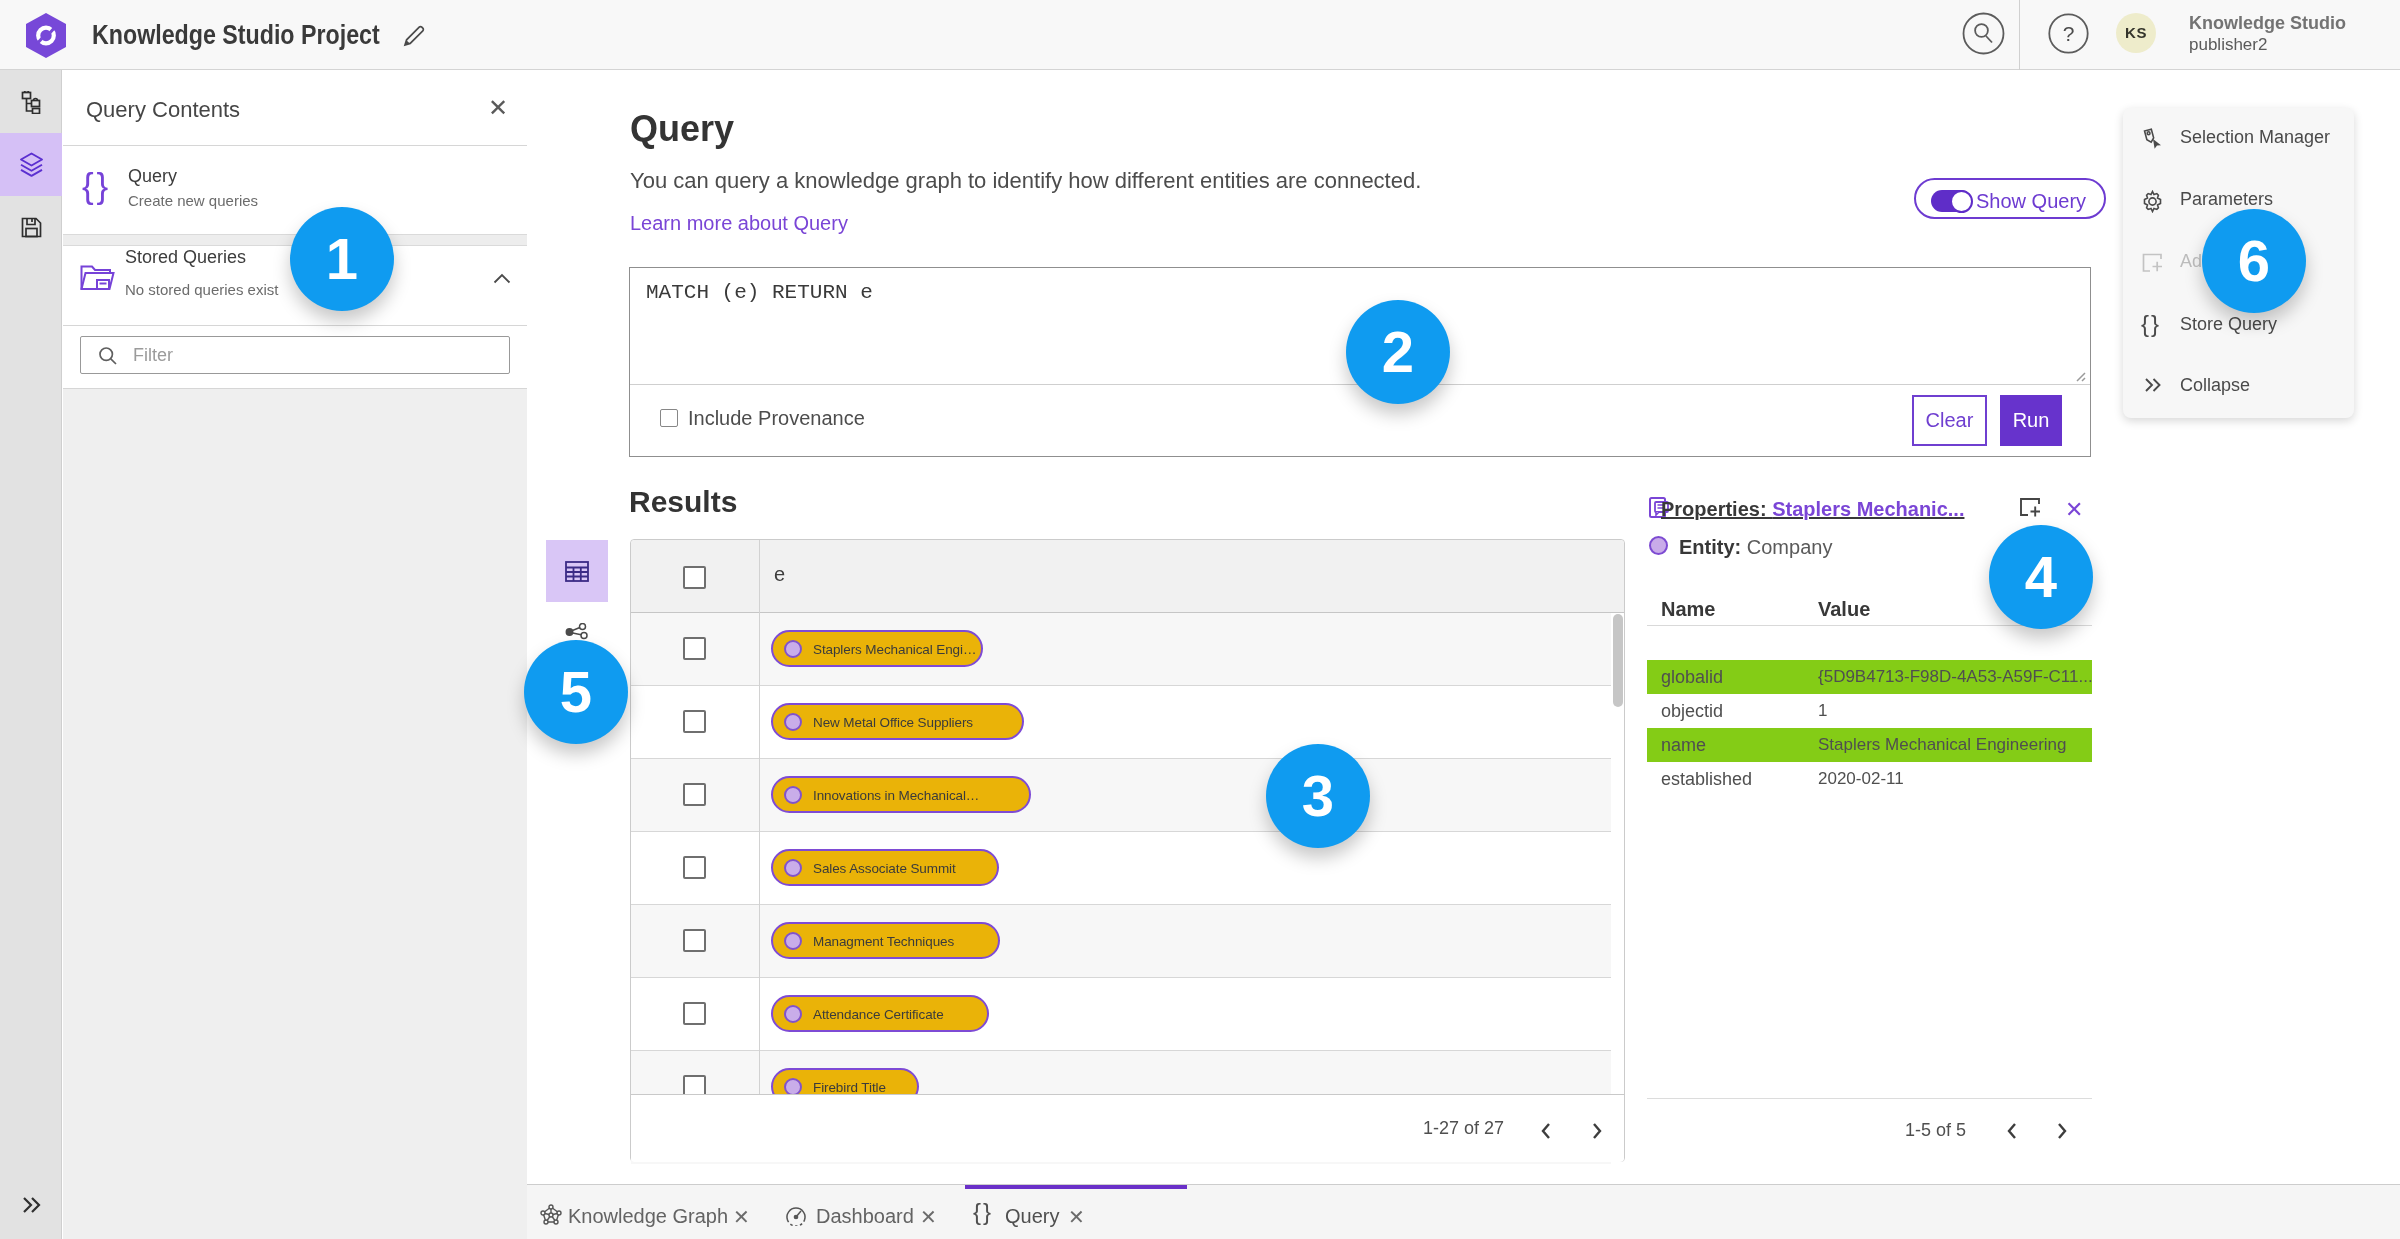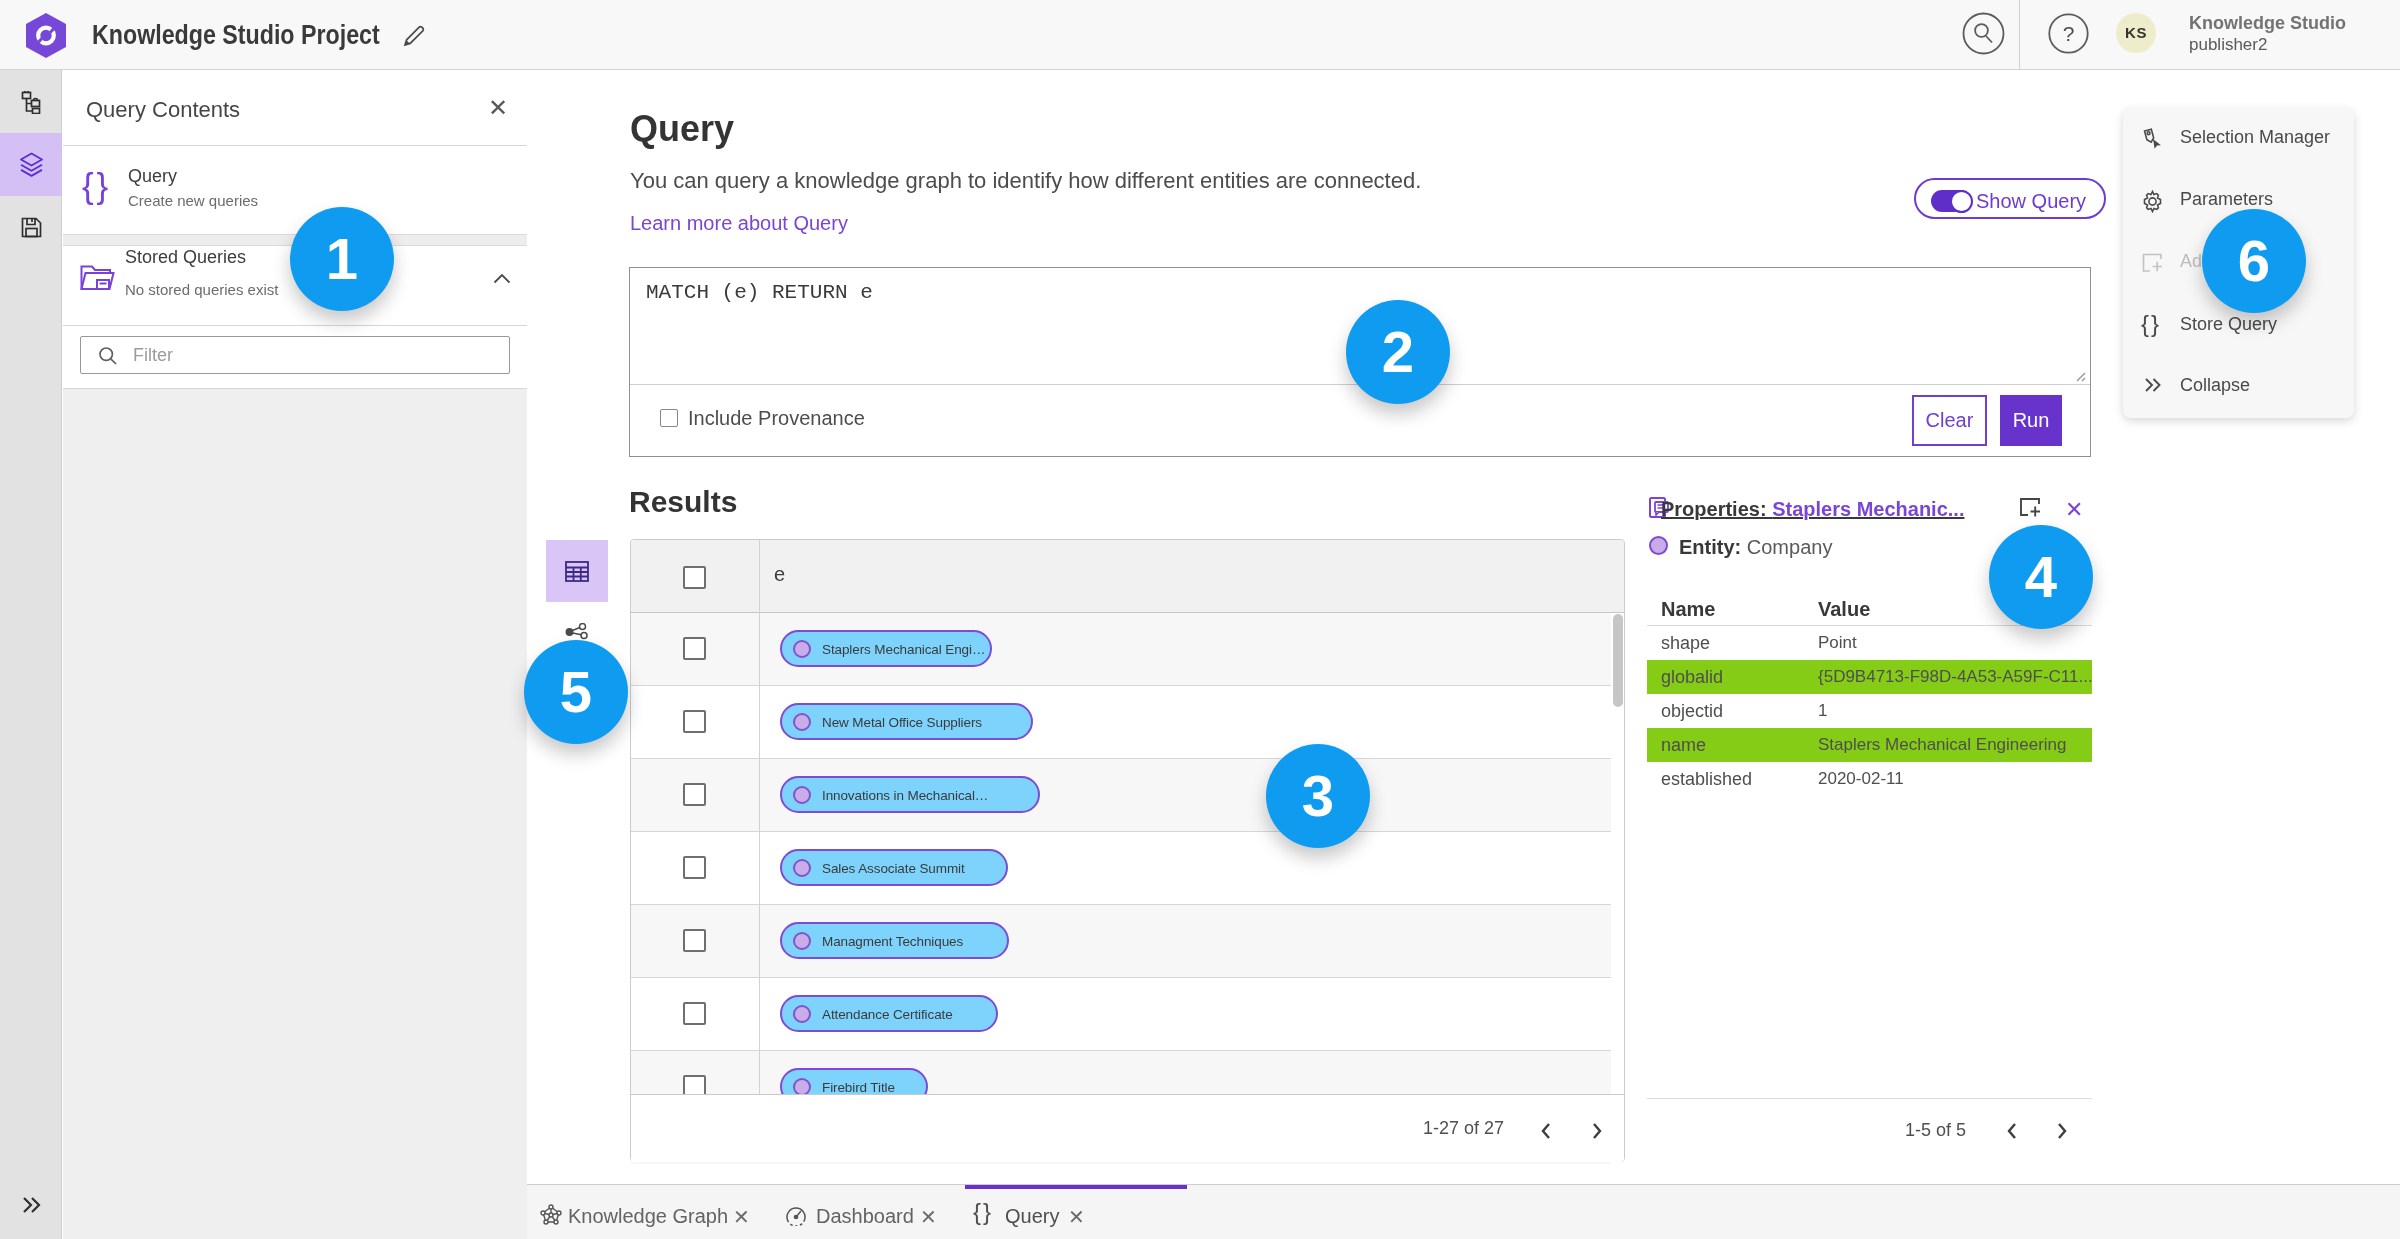--- a/index.html
+++ b/index.html
@@ -59,21 +59,21 @@
   #tblbtn { left:19px; top:470px; width:62px; height:62px; background:#d9c6f6; }
 
   
   #rtable { left:103px; top:469px; width:995px; height:623px; border:1px solid #cbcbcb; border-radius:4px; background:#fff; }
   #rhead { position:absolute; left:0; top:0; width:993px; height:73px; background:#f1f1f1; border-bottom:1px solid #c6c6c6; border-radius:4px 4px 0 0; }
   .rrow { position:absolute; left:0; width:980px; height:73px; }
   .rrow.odd { background:#f7f7f7; }
   .rrow .bline { position:absolute; left:0; bottom:0; width:100%; height:1px; background:#d7d7d7; }
   #colsep { position:absolute; left:128px; top:0; width:1px; height:554px; background:#d2d2d2; }
   .cb { position:absolute; left:52px; width:23px; height:23px; border:2px solid #6f6f6f; border-radius:2px; background:#fff; }
-  .pill { position:absolute; left:149px; height:37px; border:2px solid #7e4bd5; border-radius:19px; background:#7dd3fc; overflow:hidden; }
+  .pill { position:absolute; left:140px; height:37px; border:2px solid #7e4bd5; border-radius:19px; background:#eab308; overflow:hidden; }
   .pill .dot { position:absolute; left:11px; top:7.5px; width:18px; height:18px; border-radius:50%; background:#c9ade9; border:2px solid #8153cc; }
   .pill .ptxt { position:absolute; left:40px; top:9.5px; font-size:13.5px; letter-spacing:-0.1px; color:#3b3b3b; white-space:nowrap; }
   #sbar { position:absolute; left:982px; top:74px; width:10px; height:93px; background:#c6c6c6; border-radius:5px; }
   #rfoot { position:absolute; left:0; top:554px; width:993px; height:68px; background:#fff; border-top:1px solid #c9c9c9; border-radius:0 0 4px 4px; }
   .pgtxt { font-size:18px; color:#4f4f4f; }
 
   
   #props { left:1120px; top:0; width:480px; height:1114px; }
   .bold20 { font-size:20px; font-weight:700; color:#383838; }
   .purple20 { font-size:20px; color:#7a45d6; }
@@ -232,24 +232,20 @@
           <path d="M12.5 15.5 H22 M17.2 10.5 V20.5" stroke="#454545" stroke-width="1.9" fill="none"></path>
         </svg>
       <div class="abs" style="left:418px; top:427px; font-size:22px; color:#7a45d6;">✕</div>
 
       <div class="abs" style="left:2px; top:466px; width:19px; height:19px; border-radius:50%; background:#c9abe9; border:2.5px solid #7d4bd2;"></div>
       <div class="abs bold20" style="left:32px; top:466px;">Entity: <span class="gray20" style="font-weight:400;">Company</span></div>
 
       <div class="abs bold20" style="left:14px; top:528px;">Name</div>
       <div class="abs bold20" style="left:171px; top:528px;">Value</div>
       <div class="abs" style="left:0px; top:555px; width:445px; height:1px; background:#d9d9d9;"></div>
-      <div class="prow" style="top:556px;">
-          <div class="pname">shape</div>
-          <div class="pval">Point</div>
-        </div>
       <div class="prow g" style="top:590px;">
           <div class="pname">globalid</div>
           <div class="pval">{5D9B4713-F98D-4A53-A59F-C11...</div>
         </div>
       <div class="prow" style="top:624px;">
           <div class="pname">objectid</div>
           <div class="pval">1</div>
         </div>
       <div class="prow g" style="top:658px;">
           <div class="pname">name</div>

